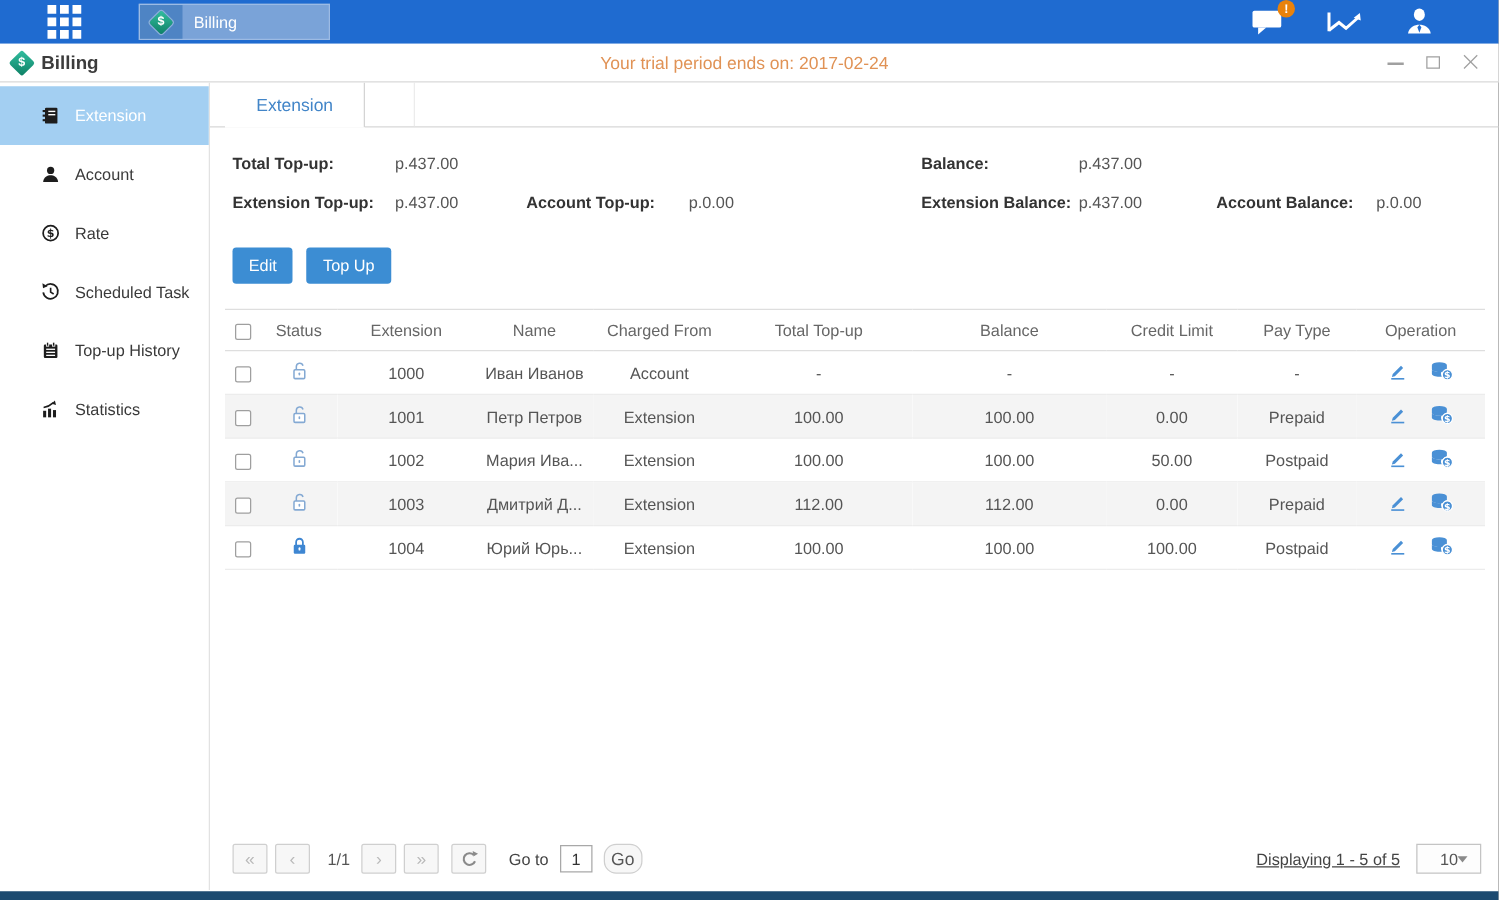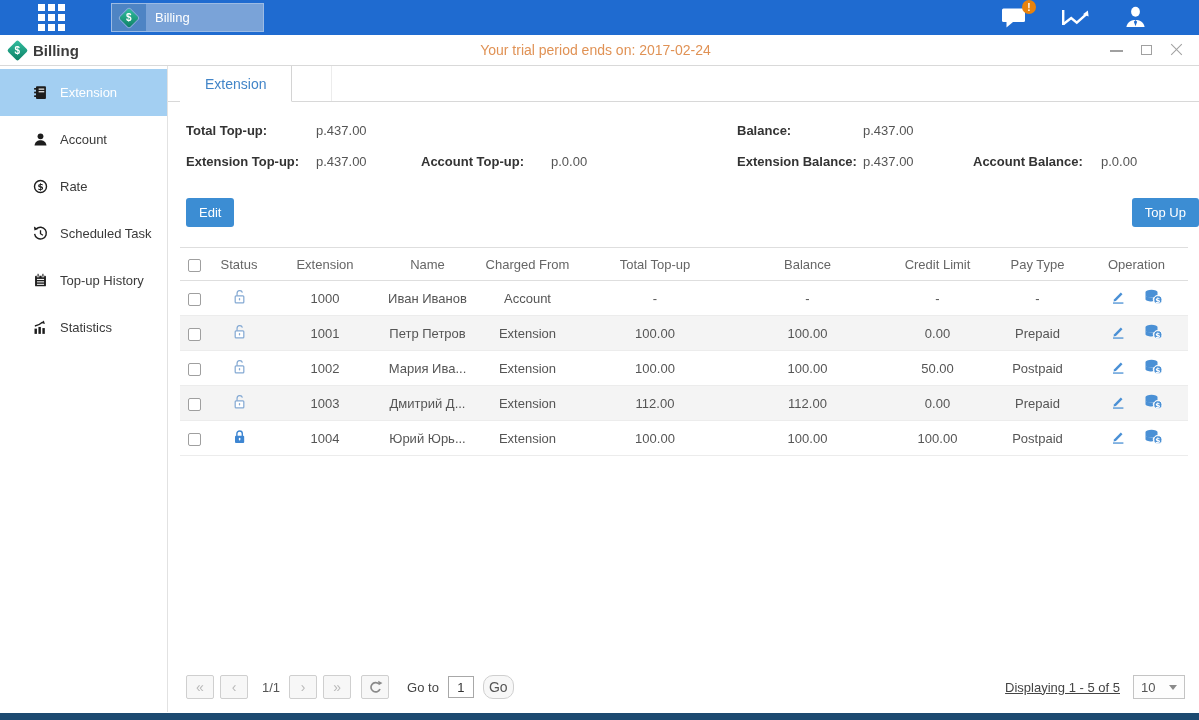--- a/index.html
+++ b/index.html
@@ -56,21 +56,21 @@
   
   .summary { display:flex; padding:13px 0 0 18px; font-size:13px; }
   .sum-half { width:508px; flex-shrink:0; }
   .sum-half.right { width:auto; }
   .sum-row { display:flex; align-items:center; height:31px; }
   .lbl { font-weight:bold; color:#333; }
   .val { color:#555; }
   .w130 { width:130px; } .w126 { width:126px;margin-left:43px; } .w128 { width:128px; }
   .vw105 { width:105px; } .vw110 { width:110px; }
   
-  .actions { margin:21px 0 0 18px; display:flex; gap:11px;justify-content:space-between; }
+  .actions { margin:21px 0 0 18px; display:flex; gap:11px; }
   .btn { background:var(--accent-blue,#3c8dd3); border:none; color:#fff; font-size:13px;
     padding:7px 13px; border-radius:3px; cursor:pointer; font-family:inherit; }
   
   table { margin:20px 12px 0 12px; border-collapse:collapse; table-layout:fixed; width:1008px;
     font-size:13px; color:#555; }
   thead th { font-weight:normal; color:#666; height:33px; border-top:1px solid #dedede;
     border-bottom:1px solid #dedede; text-align:center; }
   tbody td { height:35px; border-bottom:1px solid #ececec; text-align:center; overflow:hidden; white-space:nowrap; }
   tbody tr.alt { background:var(--row-alt,#f4f4f4); }
   .cb { width:13px; height:13px; border:1px solid #9f9f9f; border-radius:2px; display:inline-block;
@@ -86,21 +86,21 @@
     margin-right:6px; cursor:pointer; padding:0 5px; }
   .pg-go { color:#555;border-radius:10px; }
   .pg-ind { margin:0 9px 0 8px; color:#555; }
   .pg-refresh { margin-left:4px; }
   .goto-label { margin:0 9px 0 12px; color:#444; }
   .goto-input { width:26px; height:22px; border:1px solid #a8a8a8; text-align:center; font-size:13px;
     margin-right:9px; font-family:inherit; color:#333; }
   .pg-right { margin-left:auto; display:flex; align-items:center; gap:13px; }
   .displaying { color:#444;text-decoration:underline; }
   .page-size { width:52px; height:24px; border:1px solid #c4c4c4; display:flex; align-items:center;
-    justify-content:space-between; padding:0 7px; color:#555; cursor:pointer; background:#fdfdfd; }
+    justify-content:space-between; padding:0 18px; color:#555; cursor:pointer; background:#fdfdfd; }
   .caret { width:0; height:0; border-left:4px solid transparent; border-right:4px solid transparent;
     border-top:5px solid #8a8a8a; }
   .bottom-strip { position:absolute; bottom:0; left:0; width:100%; height:7px; background:var(--bottom-strip,#1c4a70); }
 </style>
 </head>
 <body>
 
 <div class="screen">
 
   <div class="topbar">

